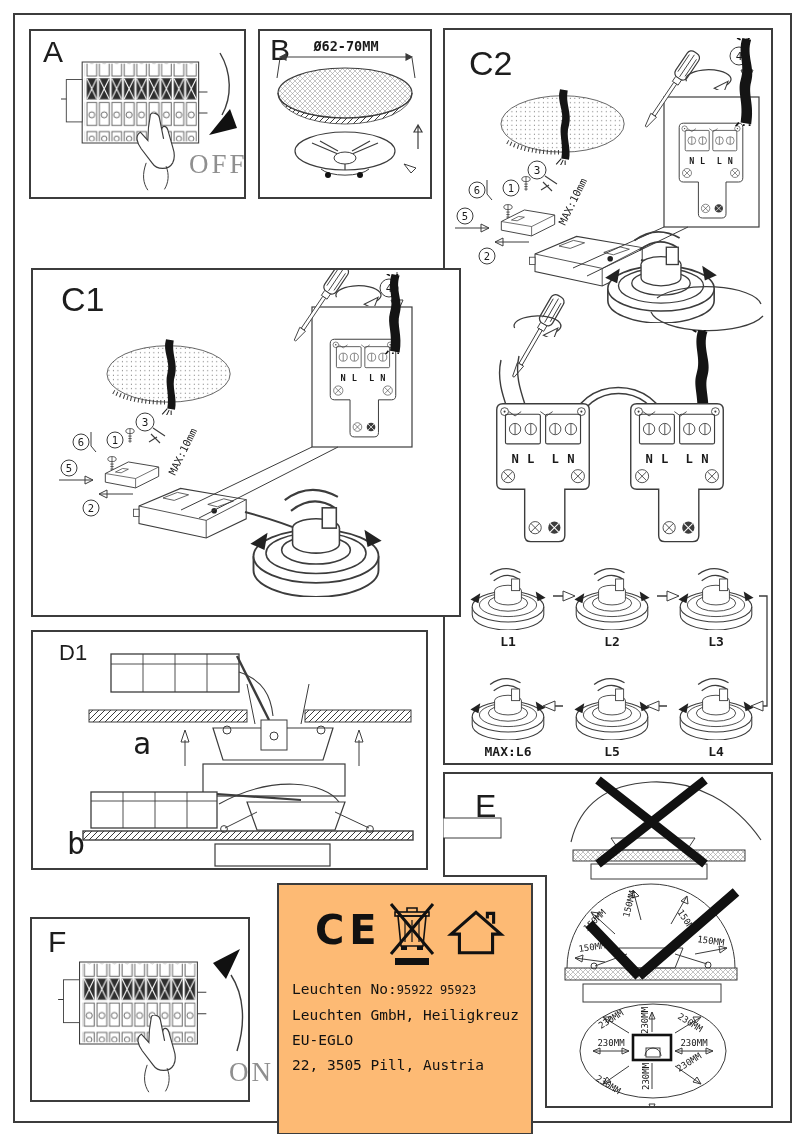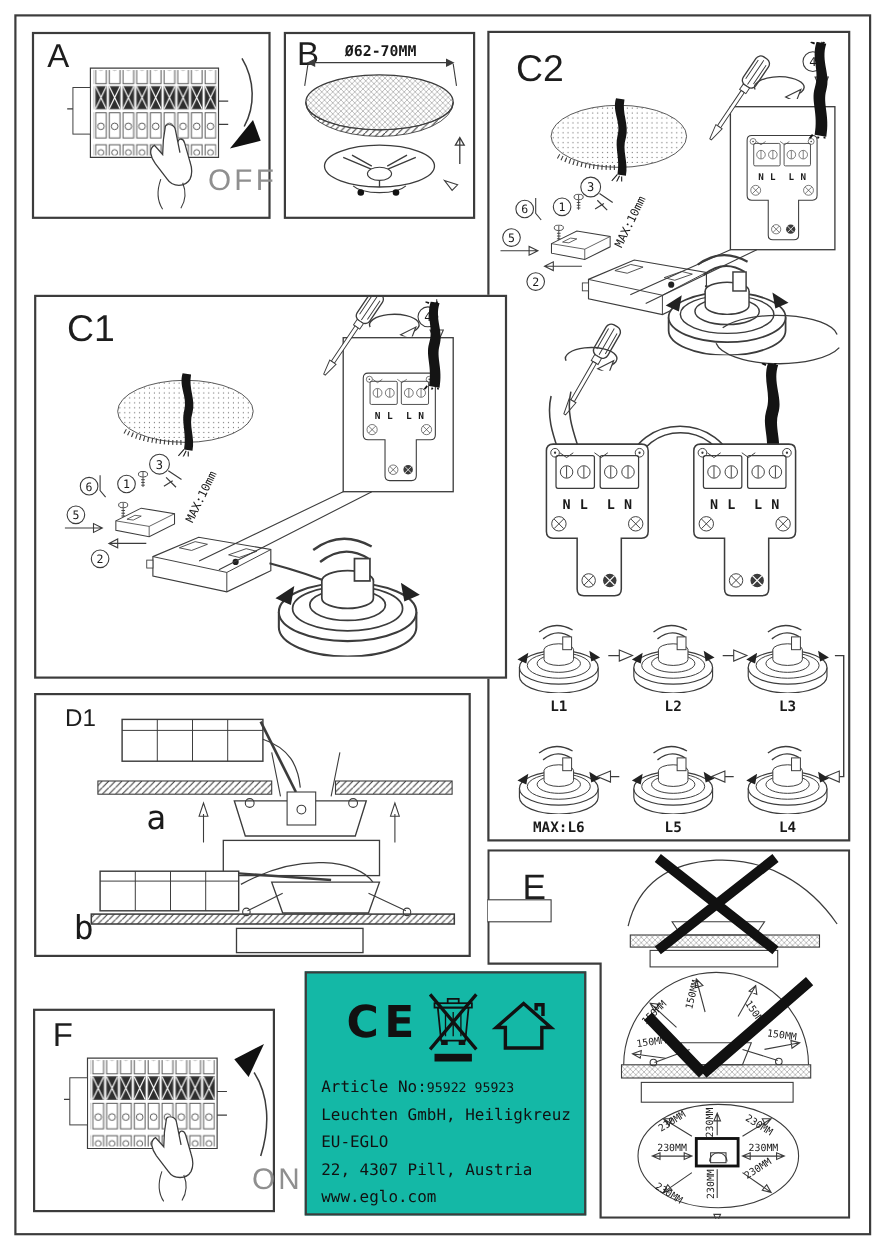--- a/index.html
+++ b/index.html
@@ -4,24 +4,24 @@
 <style>
   html,body{margin:0;padding:0;background:#fff;}
   .page{position:relative;width:802px;height:1134px;background:#fff;overflow:hidden;
         font-family:"Liberation Sans",sans-serif;color:#222;}
   .pframe{position:absolute;left:13px;top:13px;width:775px;height:1106px;
           border:2px solid #3c3c3c;}
   .panel{position:absolute;border:2px solid #3c3c3c;background:#fff;box-sizing:border-box;}
   .plabel{position:absolute;font-size:30px;font-weight:500;color:#1d1d1d;
           font-family:"Liberation Sans",sans-serif;}
   .art{position:absolute;}
-  .switch-text{position:absolute;font-family:Liberation Sans, sans-serif;
+  .switch-text{position:absolute;font-family:Liberation Serif, serif;
                font-size:27px;color:#8f8f8f;letter-spacing:3px;font-weight:500;}
-  .infobox{position:absolute;left:277px;top:883px;width:256px;height:222px;
-           border:2px solid #3c3c3c;background:#14b8a6;box-sizing:border-box;}
+  .infobox{position:absolute;left:277px;top:883px;width:256px;height:252px;
+           border:2px solid #3c3c3c;background:#fdba74;box-sizing:border-box;}
   .infotext{position:absolute;left:13px;top:92px;width:236px;
             font-family:"DejaVu Sans Mono",monospace;font-size:14.5px;line-height:25px;color:#111;}
   .artnum{font-size:12px;}
   .celabel{position:absolute;left:36px;top:22px;font-family:"DejaVu Sans",sans-serif;
            font-weight:bold;font-size:40px;letter-spacing:5px;color:#111;}
   svg text{font-family:"DejaVu Sans Mono",monospace;fill:#1a1a1a;}
   .defs{position:absolute;width:0;height:0;overflow:hidden;}
 </style>
 </head>
 <body>
@@ -373,25 +373,24 @@
     <path d="M16,24 v22 M23,24 v22 M30,24 v22" stroke="#111" stroke-width="1.2"></path>
     <rect x="12" y="50" width="6" height="4" fill="#111"></rect>
         <rect x="28" y="50" width="6" height="4" fill="#111"></rect>
     <path d="M2,8 L44,58 M44,8 L2,58" stroke="#111" stroke-width="3"></path>
     <rect x="6" y="62" width="34" height="7" fill="#111"></rect>
   </svg>
   <svg class="art" style="left:168px;top:22px;" width="58" height="50" viewBox="0 0 56 46">
     <path d="M28,4 L52,25 H44 V43 H12 V25 H4 Z M39,10 V5 h6 v10" fill="none" stroke="#111" stroke-width="3" stroke-linejoin="miter"></path>
   </svg>
   <div class="infotext">
-    <div><span>Article No:</span><span class="artnum">95922 95923</span></div>
+    <div><span>Leuchten No:</span><span class="artnum">95922 95923</span></div>
     <div>Leuchten GmbH, Heiligkreuz</div>
     <div>EU-EGLO</div>
-    <div>22, 4307 Pill, Austria</div>
-    <div>www.eglo.com</div>
+    <div>22, 3505 Pill, Austria</div>
   </div>
 </div>
 
 <div style="position:absolute;left:443px;top:772px;width:330px;height:336px;">
   <svg class="art" style="left:0;top:0;" width="330" height="336" viewBox="0 0 330 336">
     <polygon points="1,1 329,1 329,335 103,335 103,104 1,104" fill="#fff" stroke="#3c3c3c" stroke-width="2"></polygon>
 
     <g>
       <path d="M128,70 C138,28 170,12 208,10 C252,8 292,30 318,68" fill="none" stroke="#3c3c3c" stroke-width="1.1"></path>
       <rect x="178,46" y="46" width="58" height="20" fill="#fff" stroke="#3c3c3c"></rect>

